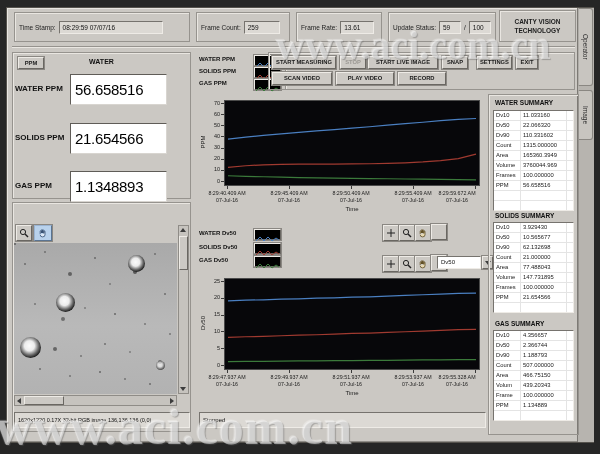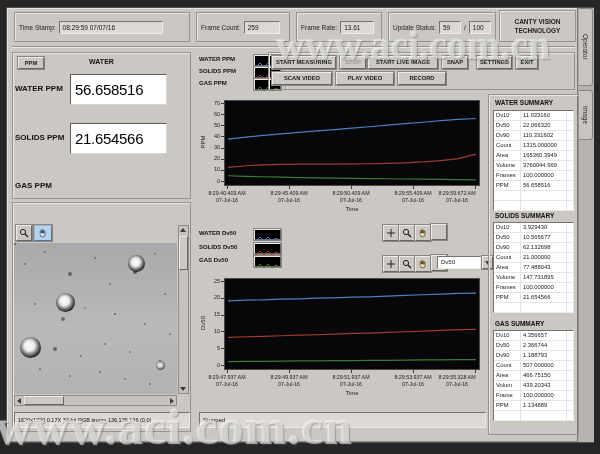--- a/index.html
+++ b/index.html
@@ -113,20 +113,21 @@
 
   <div class="abs etched" style="left:12px;top:52px;width:179px;height:147px;"></div>
   <div class="abs raised" style="left:18px;top:57px;width:26px;height:12px;font-size:5.8px;font-weight:700;text-align:center;line-height:10px;color:#222;">PPM</div>
   <div class="abs" style="left:12px;top:58px;width:179px;text-align:center;font-size:7px;font-weight:700;color:#111;">WATER</div>
 
   <div class="abs big-label" style="left:15px;top:84px;">WATER PPM</div>
   <div class="abs big-box" style="left:70px;top:74px;width:97px;height:31px;">56.658516</div>
   <div class="abs big-label" style="left:15px;top:133px;">SOLIDS PPM</div>
   <div class="abs big-box" style="left:70px;top:123px;width:97px;height:31px;">21.654566</div>
   <div class="abs big-label" style="left:15px;top:181px;">GAS PPM</div>
+  <div class="abs big-box" style="left:70px;top:171px;width:97px;height:31px;">1.1348893</div>
 
   <div class="abs etched" style="left:12px;top:202px;width:179px;height:230px;"></div>
   <div class="abs tool raised" style="left:16px;top:225px;">
     <span>
       <svg width="10" height="10" viewBox="0 0 10 10">
           <circle cx="4" cy="4" r="2.6" fill="none" stroke="#222" stroke-width="1"></circle>
           <line x1="6" y1="6" x2="9" y2="9" stroke="#222" stroke-width="1.4"></line>
         </svg>
     </span>
   </div>

